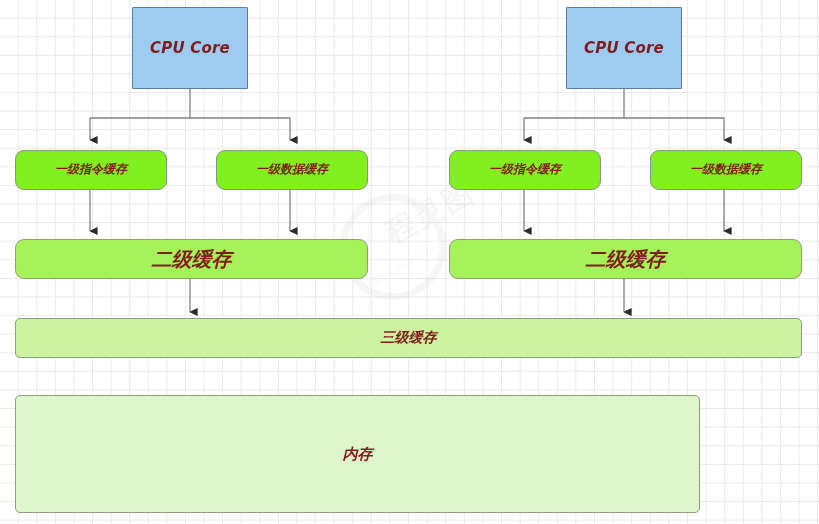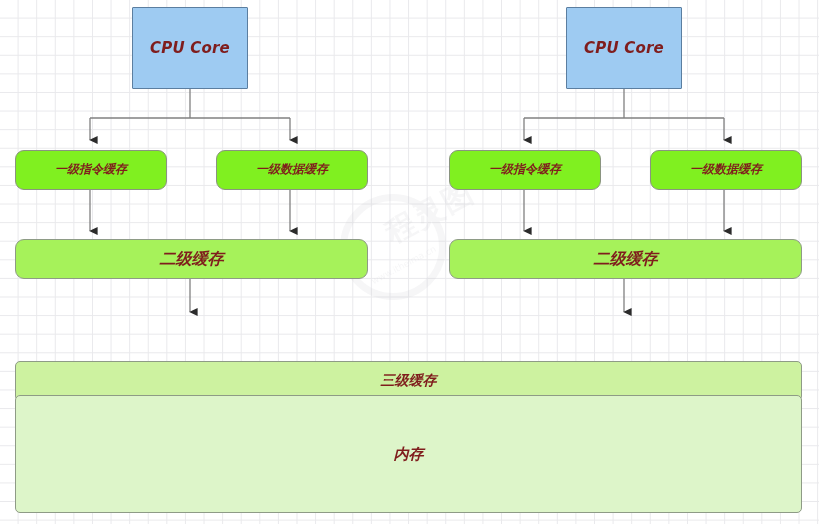--- a/index.html
+++ b/index.html
@@ -88,21 +88,21 @@
     background: #80f020;
     border: 1.4px solid #8a9480;
     border-radius: 9px;
     font-size: 12px;
   }
 
   .node-l2 {
     background: #a6f25a;
     border: 1.4px solid #8e9b86;
     border-radius: 9px;
-    font-size: 16px;
+    font-size: 20px;
   }
 
   .node-l3 {
     background: #cdf2a0;
     border: 1.4px solid #8e9b86;
     border-radius: 5px;
     font-size: 14px;
   }
 
   .node-mem {
@@ -188,21 +188,21 @@
   </div>
 
   <div class="node node-l2" style="left:15px; top:239px; width:353px; height:40px;">
     <span>二级缓存</span>
   </div>
 
   <div class="node node-l2" style="left:449px; top:239px; width:353px; height:40px;">
     <span>二级缓存</span>
   </div>
 
-  <div class="node node-l3" style="left:15px; top:318px; width:787px; height:40px;margin-top:43px;">
+  <div class="node node-l3" style="left:15px; top:318px; width:787px; height:40px;">
     <span>三级缓存</span>
   </div>
 
-  <div class="node node-mem" style="left:15px; top:395px; width:787px; height:118px;">
+  <div class="node node-mem" style="left:15px; top:395px; width:685px; height:118px;">
     <span>内存</span>
   </div>
 
 </div>
 
 </body></html>

